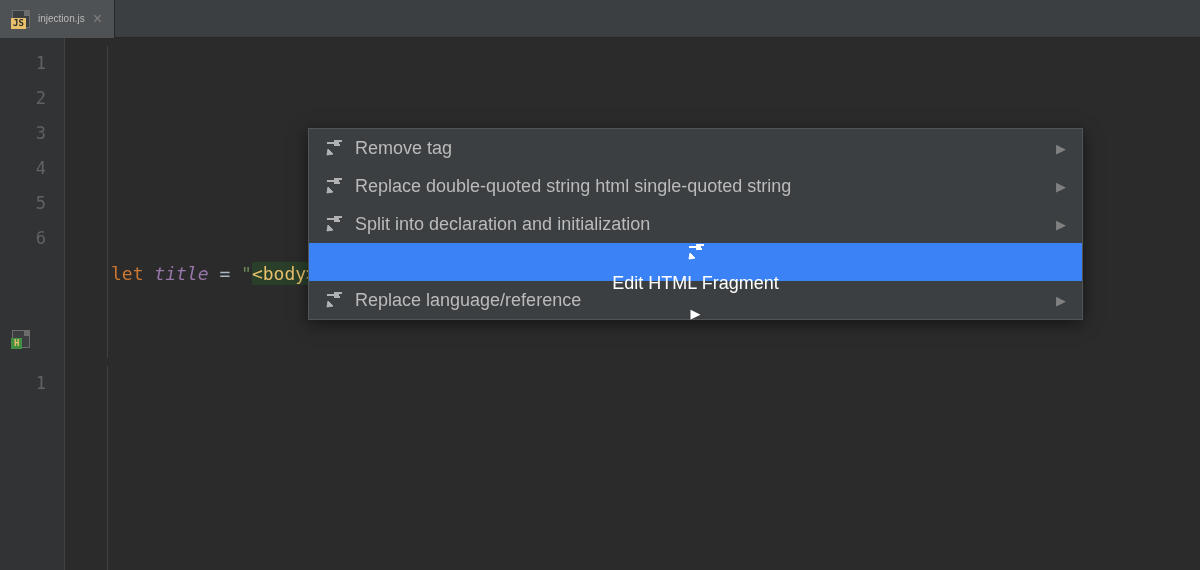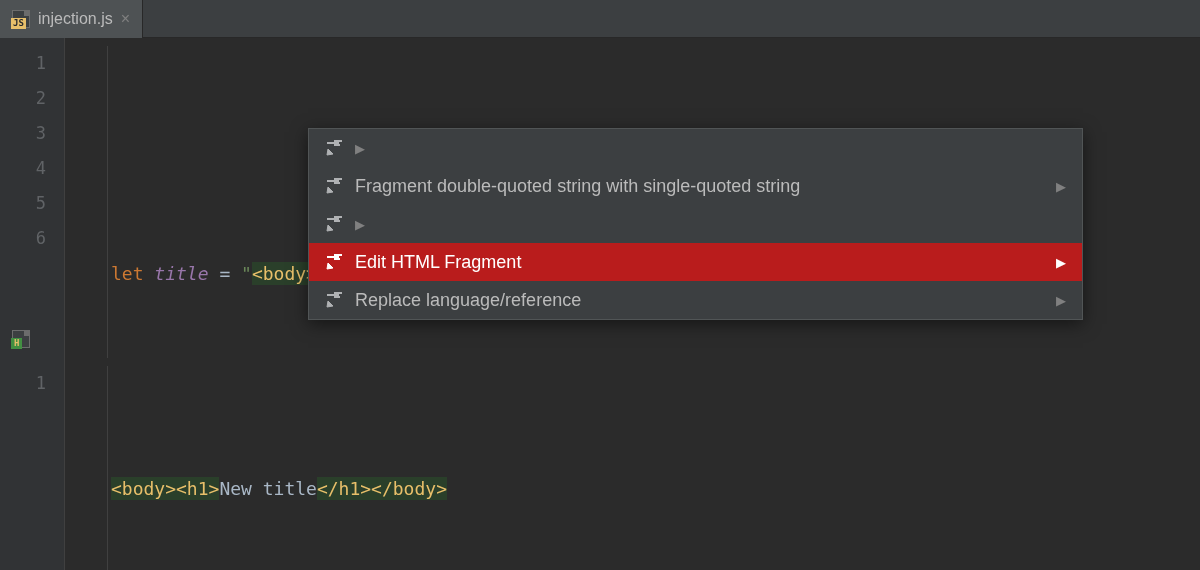--- a/index.html
+++ b/index.html
@@ -100,21 +100,21 @@
       left: -2px;
       font-size: 9px;
       color: #e8bf6a;
       background: #428f42;
       padding: 0 3px;
       font-weight: bold;
       line-height: 11px;
     }
     .tab-label {
       color: #bbbbbb;
-      font-size: 16px;
+      font-size: 10px;
       font-family: -apple-system, BlinkMacSystemFont, 'Segoe UI', sans-serif;
       text-align: center;
     }
     .tab-close {
       color: #808080;
       font-size: 16px;
       cursor: pointer;
       font-family: sans-serif;
     }
     .editor-area {
@@ -185,21 +185,22 @@
     }
     .menu-item {
       height: 38px;
       display: flex;
       align-items: center;
       padding: 0 16px;
       cursor: pointer;
       gap: 12px;
     }
     .menu-item.selected {
-      background: #b91c1c;
+      background: #3b82f6;
+      flex-direction: column;
     }
     .menu-icon {
       width: 18px;
       height: 18px;
       position: relative;
       flex-shrink: 0;
     }
     .menu-icon svg {
       fill: #afb1b3;
       stroke: #afb1b3;
@@ -262,53 +263,54 @@
       <span class="tab-label">HTML Fragment (injection.js:13).html</span>
       <span class="tab-close">×</span>
     </div>
   </div>
   <div class="editor-area">
     <div class="gutter">
       <div class="line-number">1</div>
     </div>
     <div class="code-area">
       <div class="indent-guide"></div>
-      <div><span class="tag-bg">&lt;body&gt;&lt;h1&gt;</span><span class="txt">New title</span><span class="tag-bg">&lt;/h1&gt;&lt;/body&gt;</span></div>
     </div>
   </div>
 
 </div>
 
 <div class="context-menu">
   <div class="menu-item">
     <div class="menu-icon">
       <svg viewBox="0 0 18 18">
           <path d="M2 4 L14 4 M9 2 L17 2 M9 6 L15 6" stroke-width="2" fill="none"></path>
           <path d="M3 10 L2 16 L8 15 Z" fill-opacity="1"></path>
         </svg>
     </div>
+    <span class="menu-label">Remove tag</span>
     <span class="menu-arrow">▶</span>
   </div>
   <div class="menu-item">
     <div class="menu-icon">
       <svg viewBox="0 0 18 18">
           <path d="M2 4 L14 4 M9 2 L17 2 M9 6 L15 6" stroke-width="2" fill="none"></path>
           <path d="M3 10 L2 16 L8 15 Z" fill-opacity="1"></path>
         </svg>
     </div>
-    <span class="menu-label">Fragment double-quoted string with single-quoted string</span>
+    <span class="menu-label">Replace double-quoted string html single-quoted string</span>
     <span class="menu-arrow">▶</span>
   </div>
   <div class="menu-item">
     <div class="menu-icon">
       <svg viewBox="0 0 18 18">
           <path d="M2 4 L14 4 M9 2 L17 2 M9 6 L15 6" stroke-width="2" fill="none"></path>
           <path d="M3 10 L2 16 L8 15 Z" fill-opacity="1"></path>
         </svg>
     </div>
+    <span class="menu-label">Split into declaration and initialization</span>
     <span class="menu-arrow">▶</span>
   </div>
   <div class="menu-item selected">
     <div class="menu-icon">
       <svg viewBox="0 0 18 18">
           <path d="M2 4 L14 4 M9 2 L17 2 M9 6 L15 6" stroke-width="2" fill="none"></path>
           <path d="M3 10 L2 16 L8 15 Z" fill-opacity="1"></path>
         </svg>
     </div>
     <span class="menu-label">Edit HTML Fragment</span>

